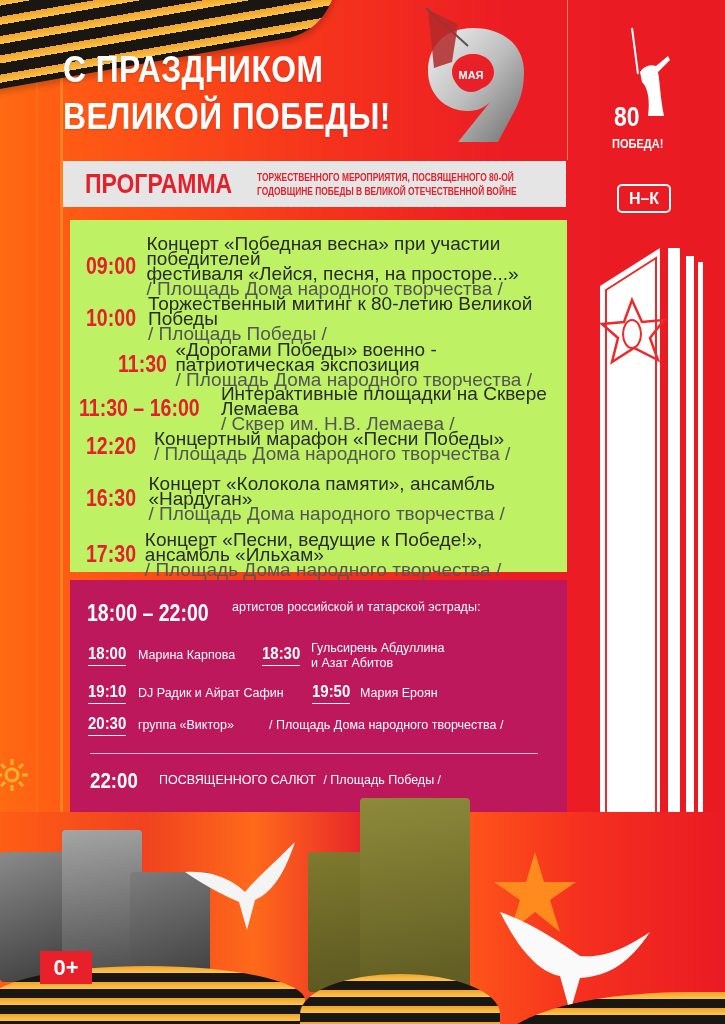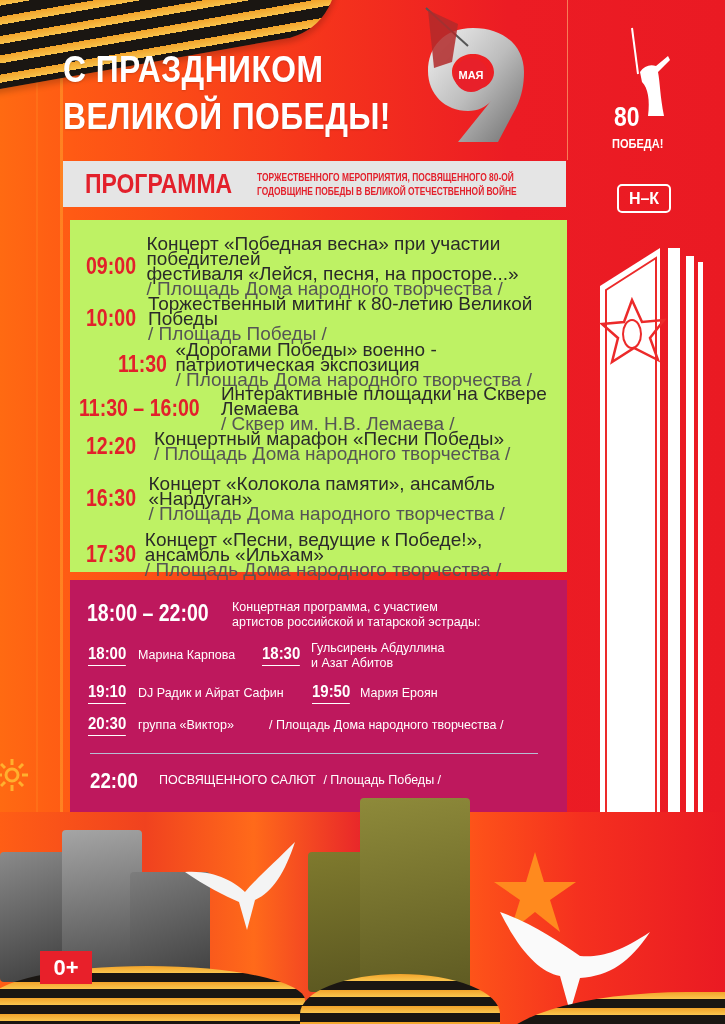--- a/index.html
+++ b/index.html
@@ -221,21 +221,20 @@
     <div class="desc">
       <div>Концерт «Песни, ведущие к Победе!», ансамбль «Ильхам»</div>
       <div class="place">/ Площадь Дома народного творчества /</div>
     </div>
   </div>
 </div>
 
 <div class="navy">
   <div class="big-time" style="left:17px; top:20px;">18:00 – 22:00</div>
   <div class="txt" style="left:162px; top:20px;">
-    <div>Концертная программа, с участием</div>
     <div>артистов российской и татарской эстрады:</div>
   </div>
 
   <div class="stime" style="left:18px; top:64px;">18:00</div>
   <div class="txt" style="left:68px; top:68px;">Марина Карпова</div>
 
   <div class="stime" style="left:192px; top:64px;">18:30</div>
   <div class="txt" style="left:241px; top:61px;">
     <div>Гульсирень Абдуллина</div>
     <div>и Азат Абитов</div>

